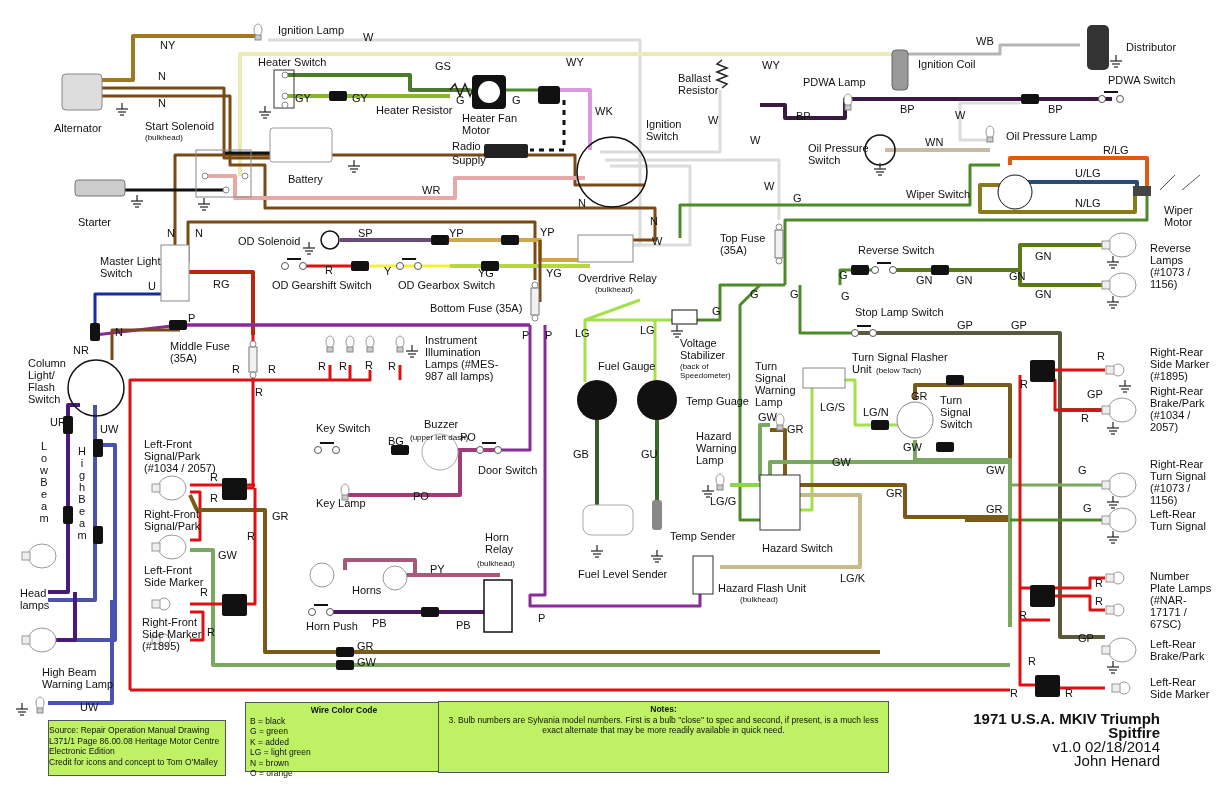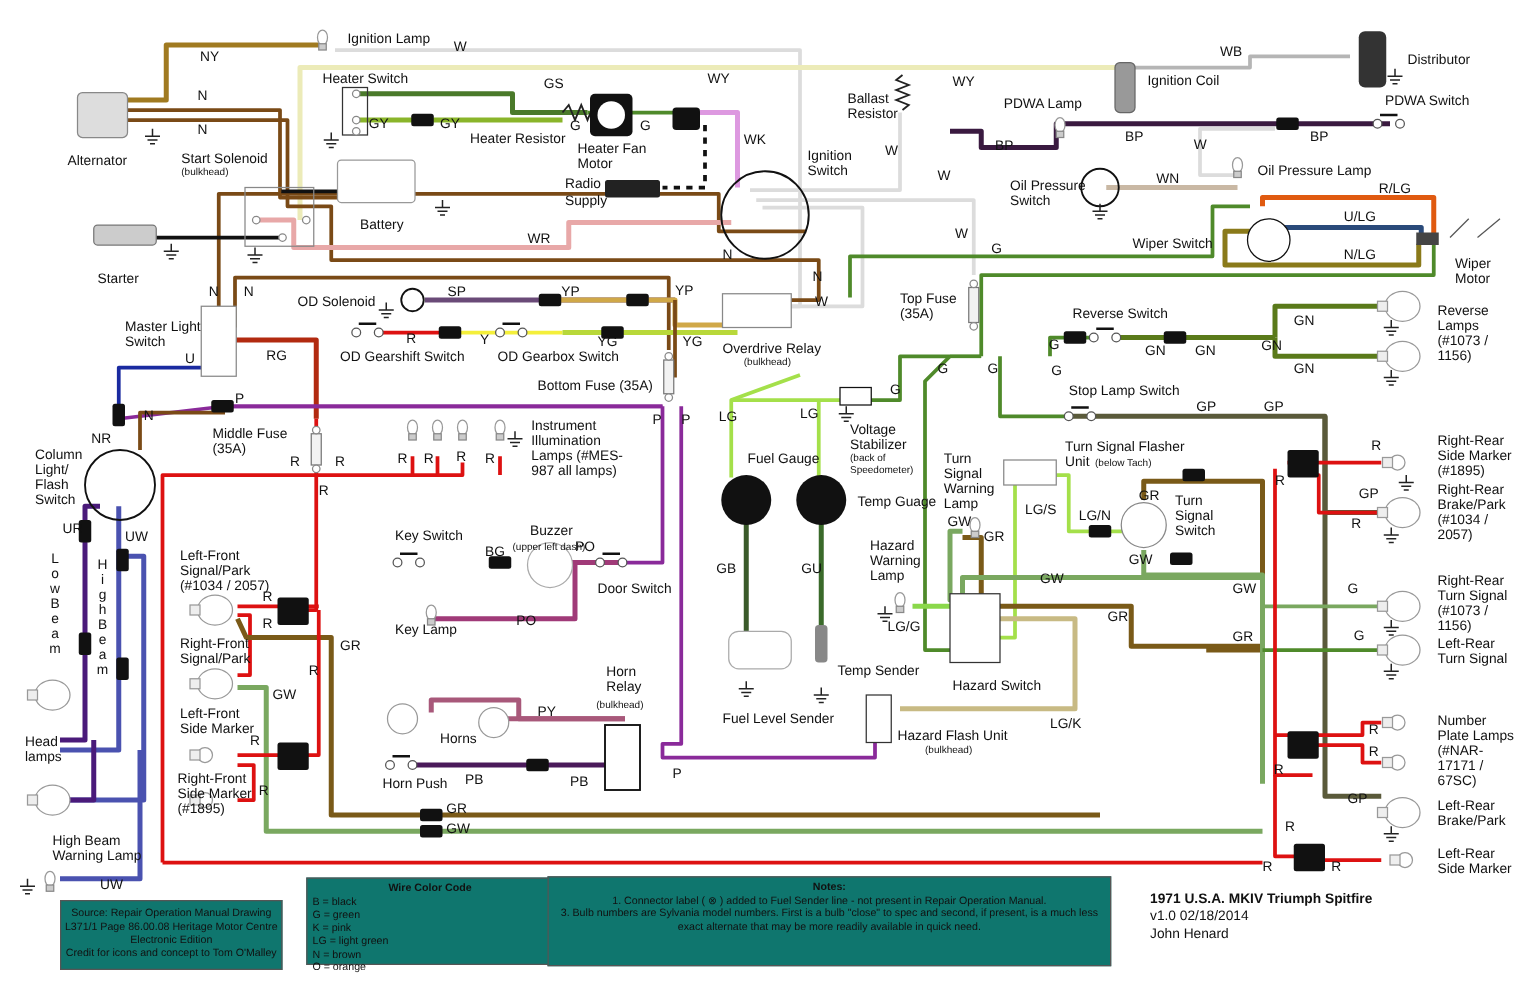--- a/index.html
+++ b/index.html
@@ -1,29 +1,29 @@
 <!DOCTYPE html>
 <html><head>
 <meta charset="utf-8">
 <style>
   html,body{margin:0;padding:0;background:#fff;}
   body{width:1224px;height:792px;position:relative;overflow:hidden;font-family:"Liberation Sans",sans-serif;color:#111;}
   svg#diagram{position:absolute;left:0;top:0;}
   .lbl{font-family:"Liberation Sans",sans-serif;font-size:11px;fill:#111;}
   .small{font-size:8px;}
   .wl{font-size:11px;}
-  .box{position:absolute;border:1px solid #555;background:#0f766e;font-size:8.5px;line-height:10.5px;}
-  .src{left:48px;top:720px;width:176px;height:50px;text-align:center;padding-top:4px;}
+  .box{position:absolute;border:1px solid #555;background:#bef264;font-size:8.5px;line-height:10.5px;}
+  .src{left:48px;top:720px;width:176px;height:50px;text-align:left;padding-top:4px;}
   .code{left:245px;top:702px;width:198px;height:70px;padding:2px 4px;box-sizing:border-box;}
   .code .ttl{text-align:center;font-weight:bold;}
   .code .cols{display:flex;gap:10px;}
   .code .col{flex:1;}
   .notes{left:438px;top:701px;width:451px;height:72px;padding:2px 4px;box-sizing:border-box;text-align:center;}
   .notes .ttl{font-weight:bold;}
-  .title{position:absolute;left:920px;top:712px;width:240px;text-align:left;font-size:11px;line-height:14px;}
+  .title{position:absolute;left:920px;top:712px;width:240px;text-align:right;font-size:15px;line-height:14px;}
   .title .t1{font-weight:bold;}
 </style>
 </head>
 <body>
 
 <svg id="diagram" width="1224" height="792" viewBox="0 0 1224 792">
   <g id="wires">
       <polyline points="100,80 133,80 133,36 258,36" fill="none" stroke="#a07a20" stroke-width="4" stroke-linejoin="round"></polyline>
       <polyline points="268,40 640,40 640,245 584,245" fill="none" stroke="#dcdcdc" stroke-width="3" stroke-linejoin="round"></polyline>
       <polyline points="240,176 240,54 900,54" fill="none" stroke="#ecebb8" stroke-width="4" stroke-linejoin="round"></polyline>
@@ -742,32 +742,31 @@
   <div>Electronic Edition</div>
   <div>Credit for icons and concept to Tom O'Malley</div>
 </div>
 
 <div class="box code">
   <div class="ttl">Wire Color Code</div>
   <div class="cols">
     <div class="col" id="code-left">
         <div>B = black</div>
         <div>G = green</div>
-        <div>K = pink</div>
+        <div>K = added</div>
         <div>LG = light green</div>
         <div>N = brown</div>
         <div>O = orange</div>
       </div>
   </div>
 </div>
 
 <div class="box notes">
   <div class="ttl">Notes:</div>
   <div id="notes-items">
-      <div>1. Connector label ( ⊗ ) added to Fuel Sender line - not present in Repair Operation Manual.</div>
       <div>3. Bulb numbers are Sylvania model numbers. First is a bulb "close" to spec and second, if present, is a much less exact alternate that may be more readily available in quick need.</div>
     </div>
 </div>
 
 <div class="title">
   <div class="t1">1971 U.S.A. MKIV Triumph Spitfire</div>
   <div>v1.0  02/18/2014</div>
   <div>John Henard</div>
 </div>
 

